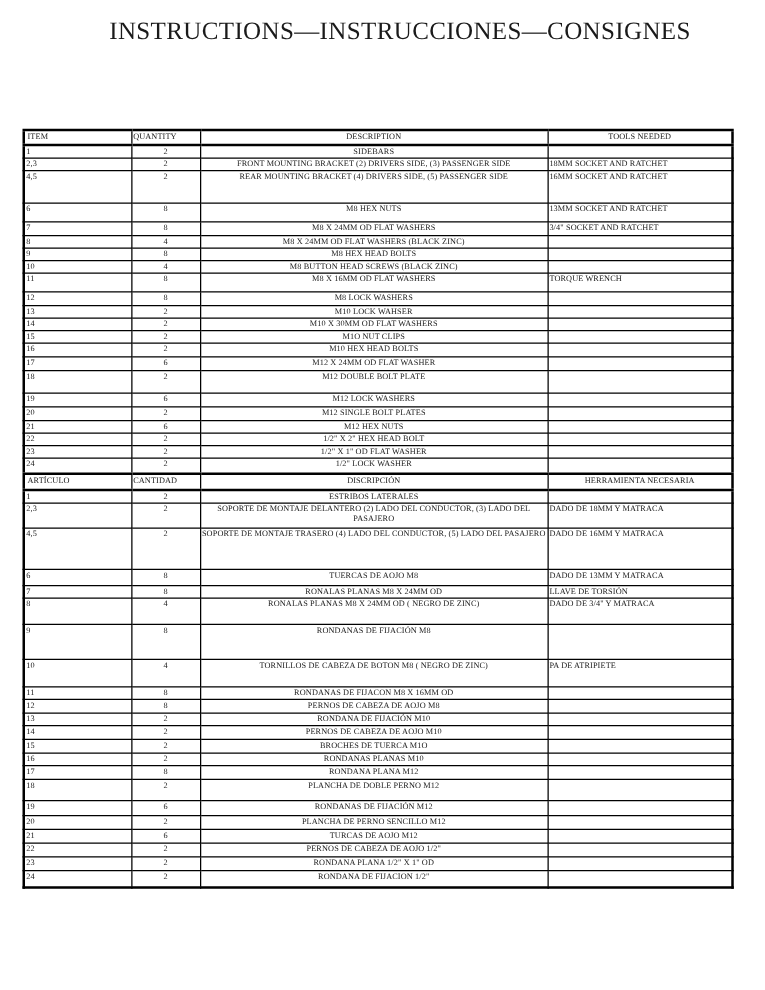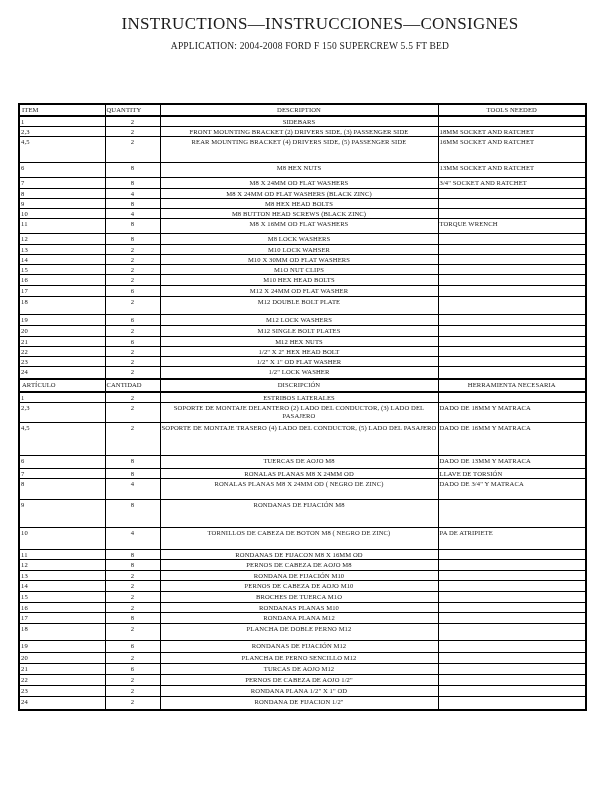--- a/index.html
+++ b/index.html
@@ -9,21 +9,21 @@
     background:#ffffff;
     font-family:"Liberation Serif","DejaVu Serif",serif;
     color:#1a1a1a;
     overflow:hidden;
   }
   .doc-title{
     position:absolute;
     top:14px;left:0;right:0;
     padding-left:28px;
     text-align:center;
-    font-size:17px;
+    font-size:20px;
     letter-spacing:0.3px;
     white-space:nowrap;
   }
   .doc-subtitle{
     position:absolute;
     top:41px;left:0;right:0;
     padding-left:8px;
     text-align:center;
     font-size:9.5px;
     letter-spacing:0.2px;
@@ -57,21 +57,20 @@
   td.col-qty{ text-align:center; }
   td.col-desc{ text-align:center; }
   td.col-tools{ text-align:left; }
   tr.section-header th.col-item{ text-align:left; padding-left:2px; }
 </style>
 </head>
 <body>
 
 <div id="page">
   <div class="doc-title">INSTRUCTIONS—INSTRUCCIONES—CONSIGNES</div>
-  <div class="doc-subtitle">APPLICATION:  2004-2008 FORD F 150 SUPERCREW 5.5 FT BED</div>
 
   <table class="parts">
     <colgroup>
       <col style="width:86px">
       <col style="width:55px">
       <col style="width:278px">
       <col style="width:148px">
     </colgroup>
     <tbody id="table-body">
         <tr class="section-header" style="height: 12px;">

